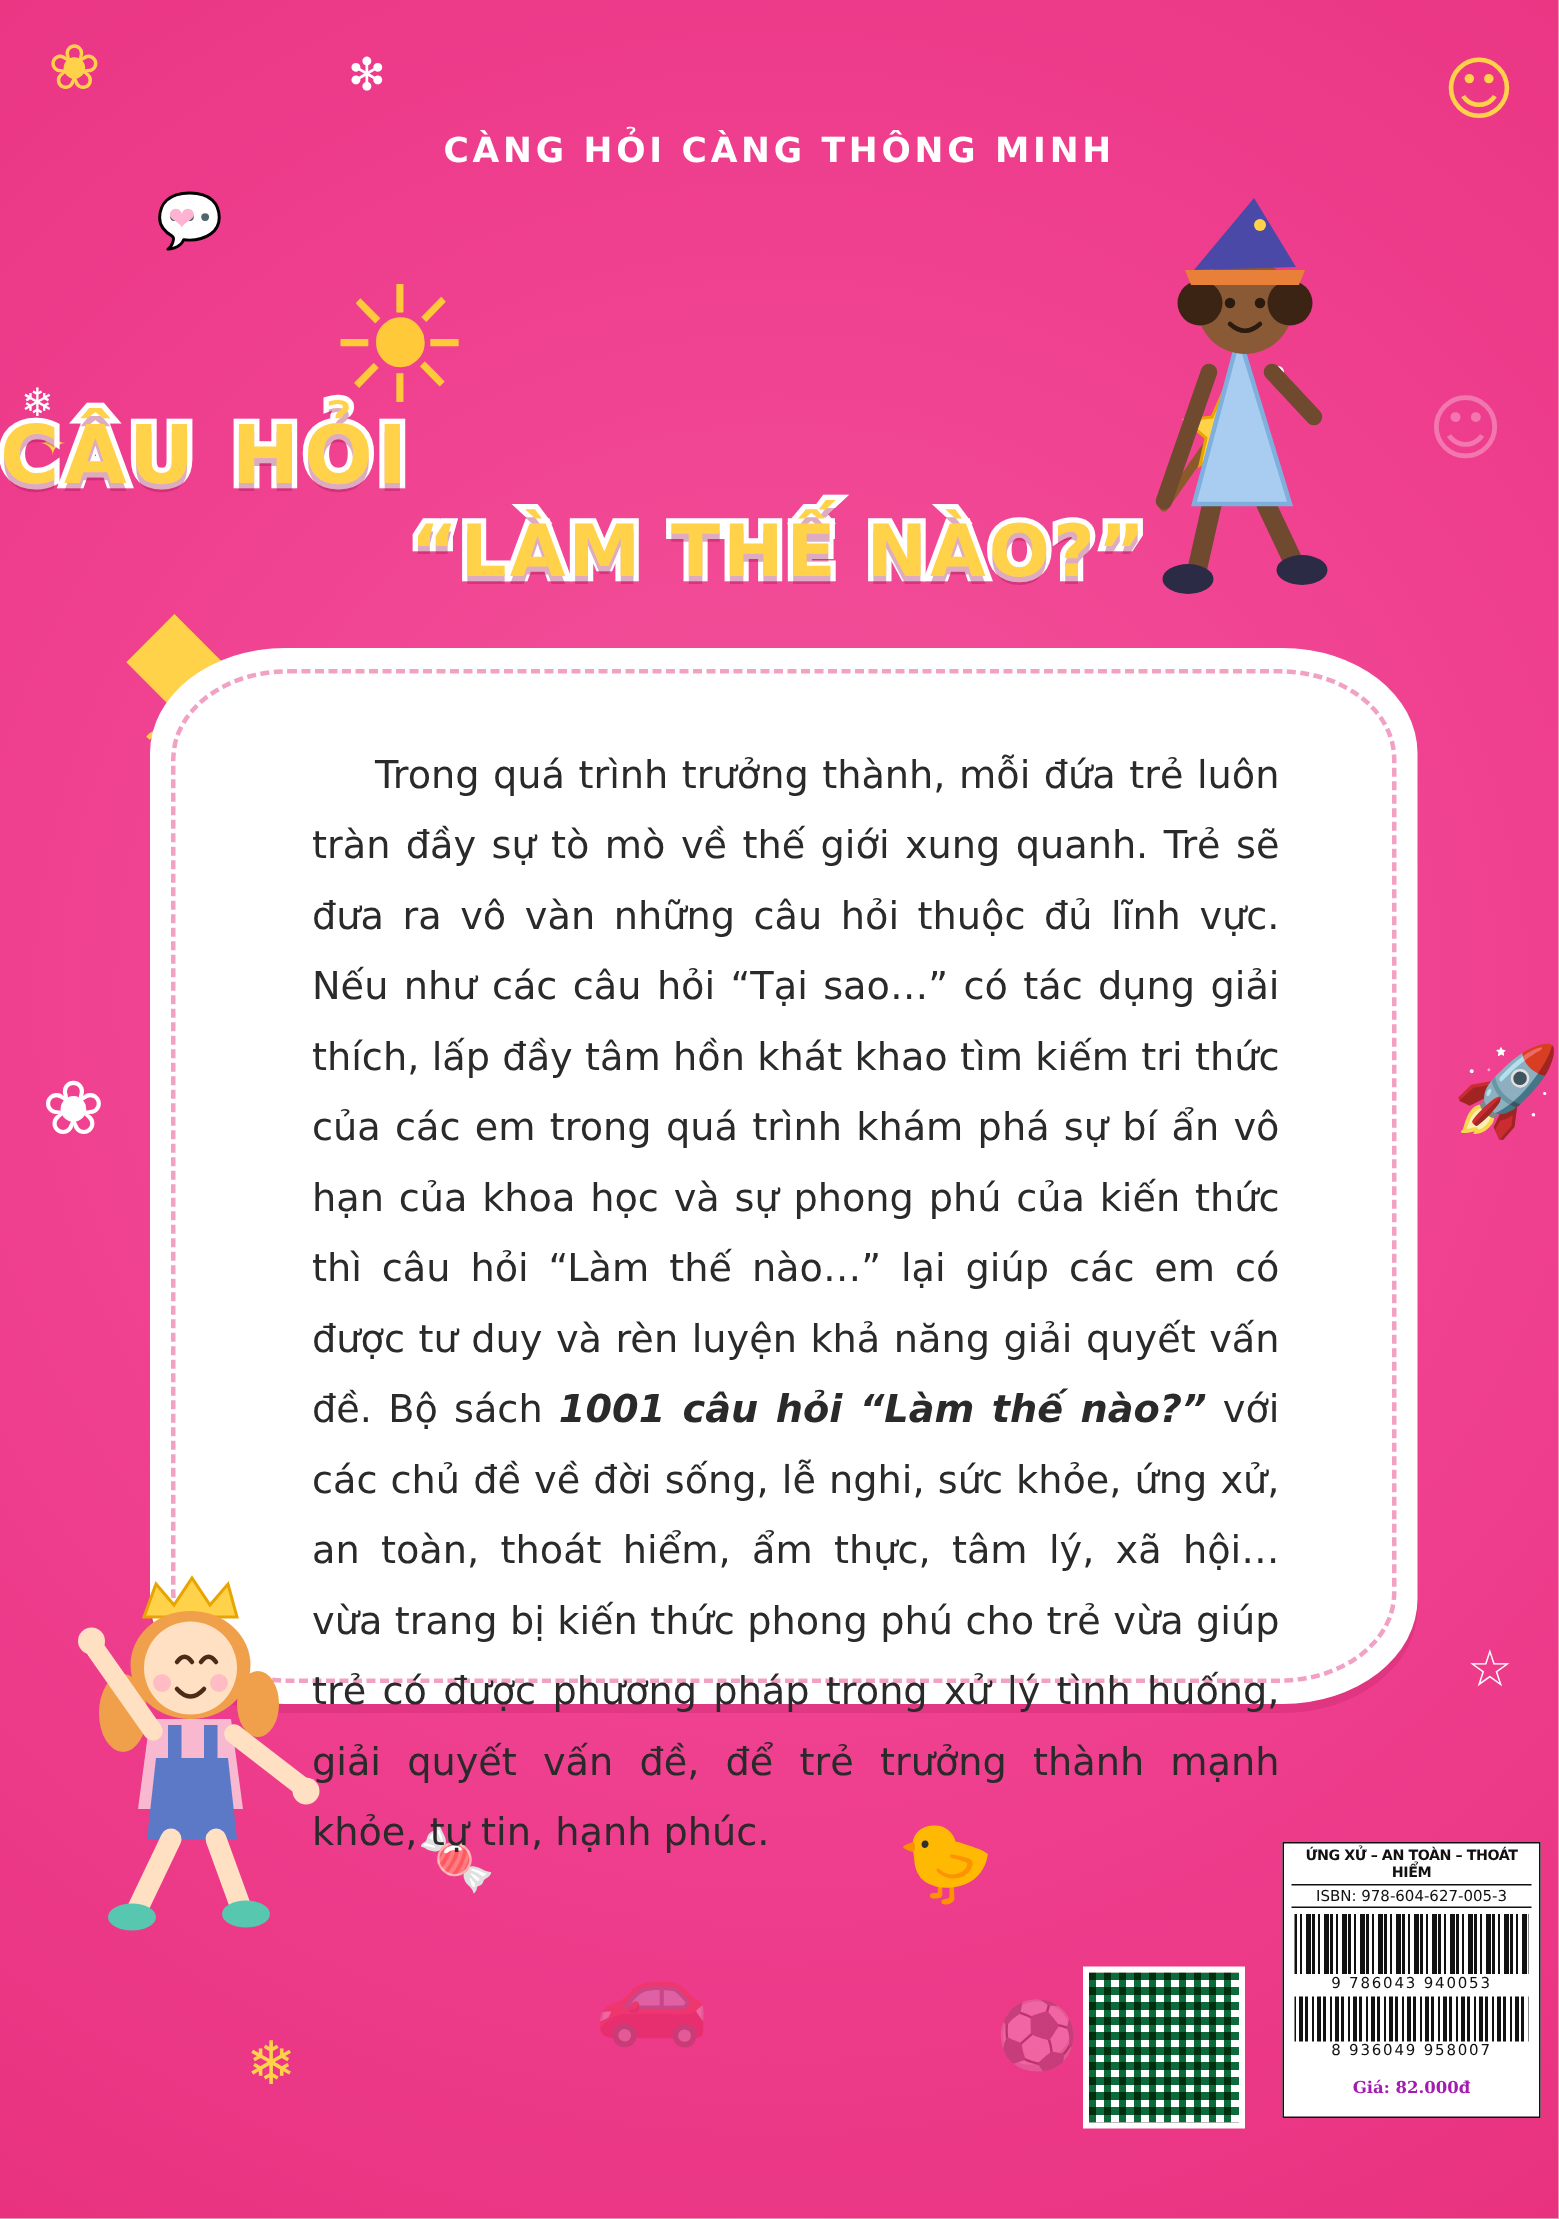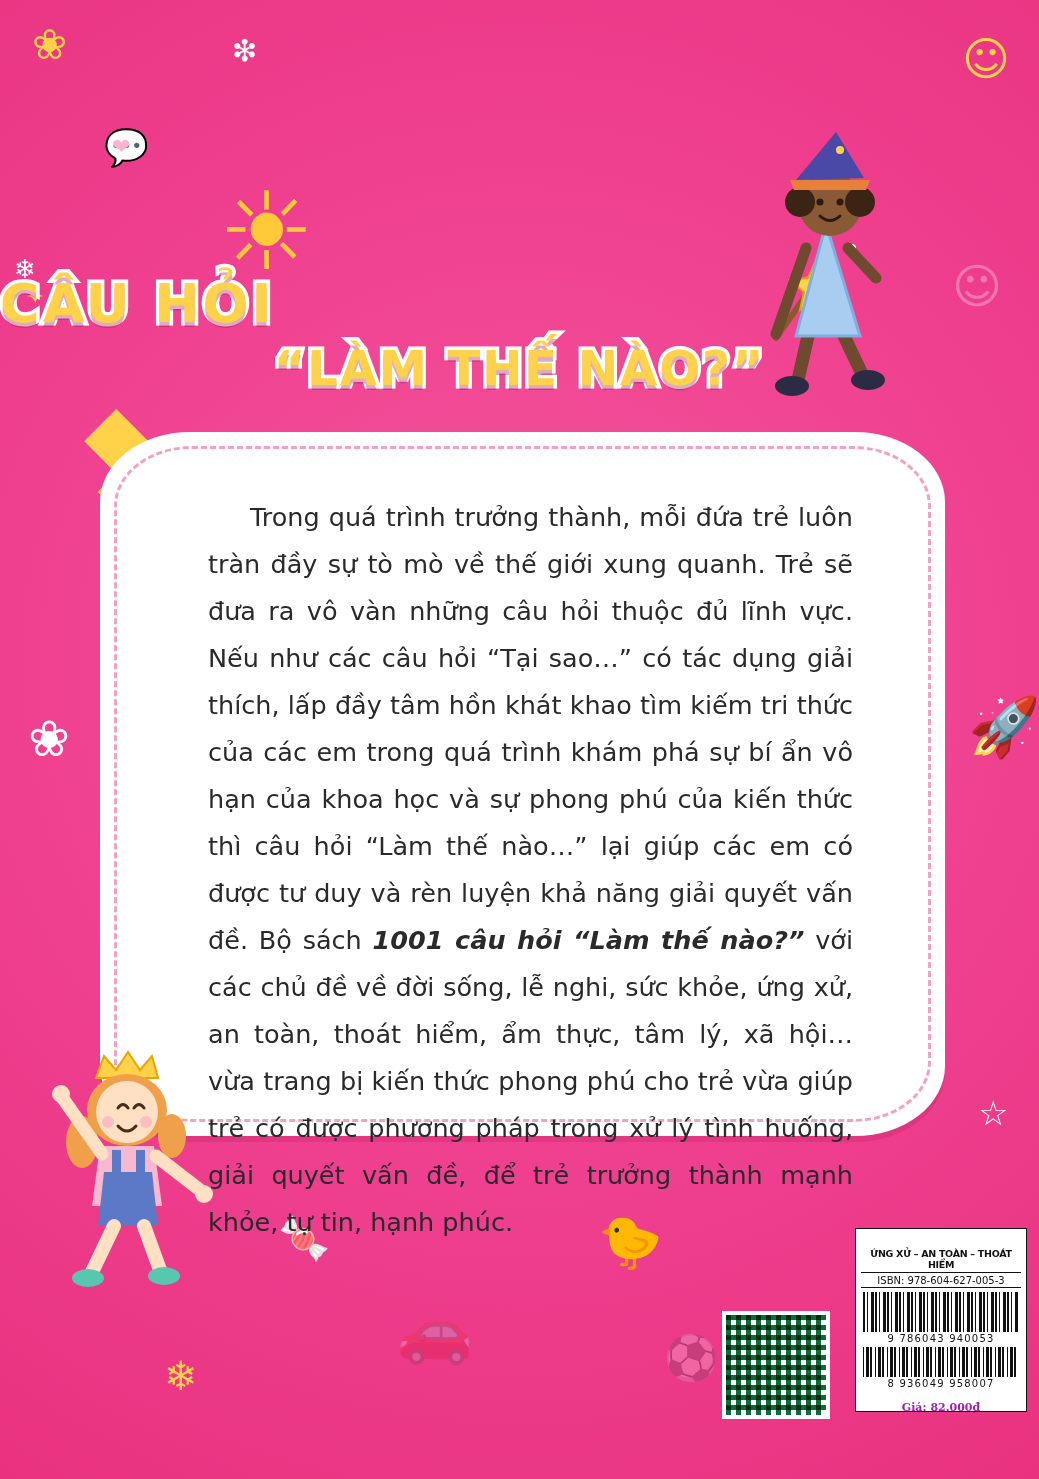--- a/index.html
+++ b/index.html
@@ -129,21 +129,21 @@
   
   .barcode-box {
     position: absolute;
     left: 855px;
     top: 1228px;
     width: 172px;
     height: 184px;
     background: #ffffff;
     border: 1px solid #111;
     box-sizing: border-box;
-    padding: 19px 5px;
+    padding: 3px 5px;
   }
   .barcode-cat {
     font-family: "DejaVu Sans", sans-serif;
     font-size: 9.5px;
     font-weight: bold;
     color: #111;
     text-align: center;
     letter-spacing: -0.3px;
     border-bottom: 1px solid #111;
     padding-bottom: 2px;
@@ -234,20 +234,21 @@
   <div class="deco" style="left:28px;top:714px;font-size:50px;color:#ffffff;">❀</div>
   <div class="deco" style="left:968px;top:698px;font-size:58px;color:#ffffff;">🚀</div>
   <div class="deco" style="left:978px;top:1096px;font-size:34px;color:#ffffff;">☆</div>
   <div class="deco" style="left:278px;top:1218px;font-size:42px;color:#ffd24a;">🍬</div>
   <div class="deco" style="left:598px;top:1216px;font-size:52px;color:#ffc93a;">🐤</div>
   <div class="deco" style="left:164px;top:1356px;font-size:40px;color:#ffd24a;">❄</div>
   <div class="deco" style="left:396px;top:1300px;font-size:62px;color:rgba(255,255,255,0.22);">🚗</div>
   <div class="deco" style="left:664px;top:1336px;font-size:44px;color:rgba(255,255,255,0.22);">⚽</div>
   <div class="deco" style="left:952px;top:262px;font-size:48px;color:rgba(255,255,255,0.3);">☺</div>
 
+  <div class="kicker">CÀNG HỎI CÀNG THÔNG MINH</div>
   <div class="title-line2">CÂU HỎI</div>
   <div class="title-line3">“LÀM THẾ NÀO?”</div>
 
   <div class="char" style="left:740px;top:128px;width:180px;height:280px;">
     <svg width="180" height="280" viewBox="0 0 180 280">
 
       <line x1="36" y1="210" x2="78" y2="150" stroke="#8a5a2b" stroke-width="6" stroke-linecap="round"></line>
       <polygon points="76,132 84,150 102,152 88,164 92,182 76,172 60,182 64,164 50,152 68,150" fill="#ffd24a" stroke="#e8a400" stroke-width="2"></polygon>
 
       <circle cx="112" cy="120" r="4" fill="#ffffff"></circle>

